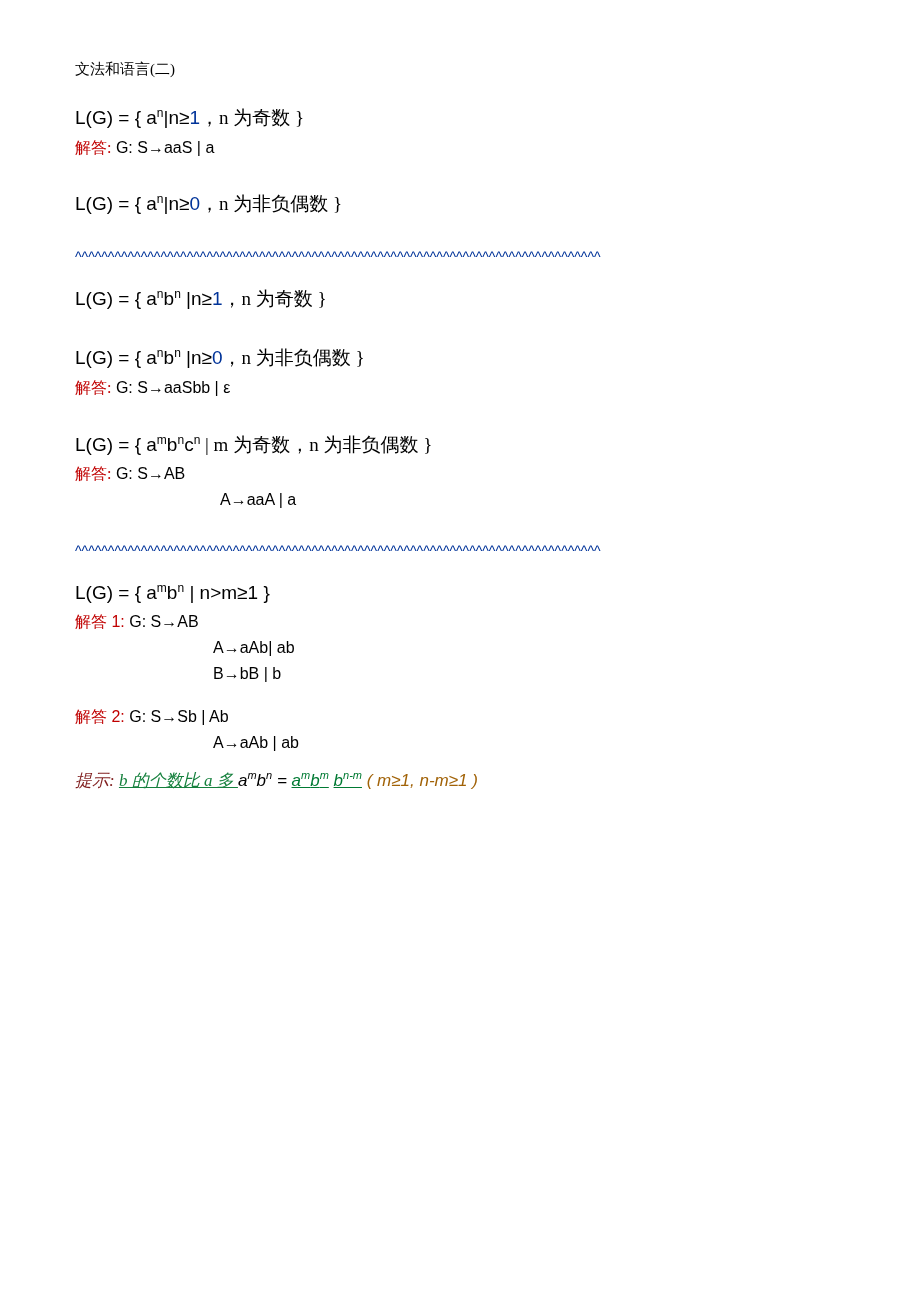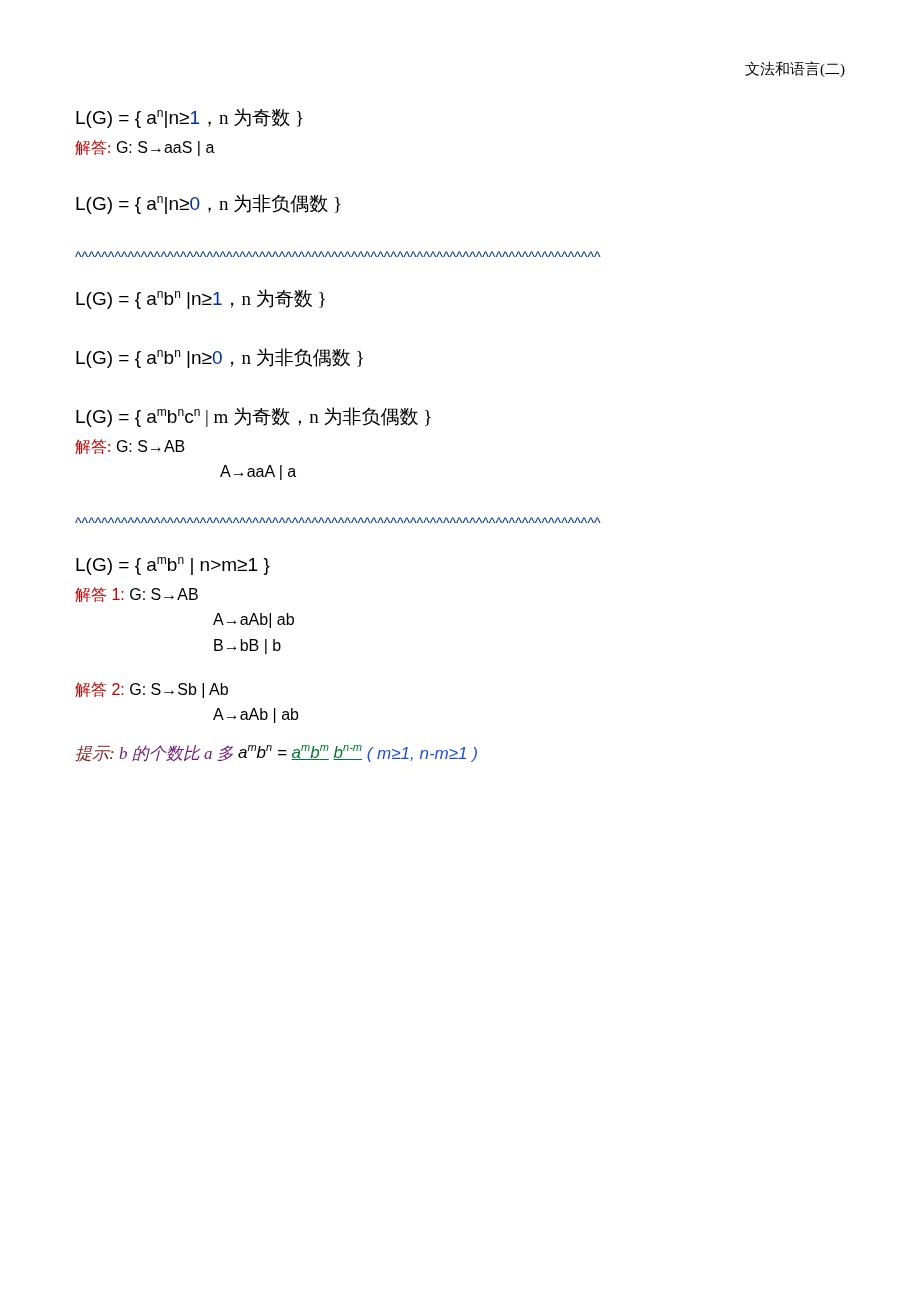--- a/index.html
+++ b/index.html
@@ -4,21 +4,21 @@
 <style>
   body {
     margin: 0;
     padding: 60px 75px;
     font-family: Arial, "Microsoft YaHei", sans-serif;
     background: #fff;
     width: 920px;
     box-sizing: border-box;
   }
   .title {
-    text-align: right;
+    text-align: left;
     font-family: "SimSun", serif;
     font-size: 15px;
     color: #000;
     margin-bottom: 25px;
   }
   .block {
     margin-bottom: 30px;
   }
   .lg {
     font-size: 19px;
@@ -71,38 +71,39 @@
   .hint {
     font-size: 17px;
     font-style: italic;
     line-height: 1.5;
   }
   .hint .hlabel {
     color: #7f1d1d;
     font-family: "KaiTi","SimSun",serif;
   }
   .hint .htext {
-    color: #701a75;
+    color: #15803d;
     font-family: "KaiTi","SimSun",serif;
+    text-decoration: underline;
   }
   .hint .formula {
     color: #000;
     font-style: italic;
   }
   .hint .sup {
     font-size: 11px;
     vertical-align: super;
     font-style: italic;
   }
   .hint .ul {
     text-decoration: underline;
     color: #007a33;
   }
   .hint .paren {
-    color: #1d4ed8;
+    color: #a16207;
   }
 </style>
 </head>
 <body>
 
 <div class="title">文法和语言(二)</div>
 
 <div class="block">
   <div class="lg">
     <span>L(G) = { a</span><span class="sup">n</span><span>|n≥</span><span class="num">1</span><span class="cn">，n 为奇数 }</span>
@@ -122,20 +123,23 @@
 
 <div class="block">
   <div class="lg">
     <span>L(G) = { a</span><span class="sup">n</span><span>b</span><span class="sup">n</span><span> |n≥</span><span class="num">1</span><span class="cn">，n 为奇数 }</span>
   </div>
 </div>
 
 <div class="block">
   <div class="lg">
     <span>L(G) = { a</span><span class="sup">n</span><span>b</span><span class="sup">n</span><span> |n≥</span><span class="num">0</span><span class="cn">，n 为非负偶数 }</span>
+  </div>
+  <div class="ans-row">
+    <span class="ans-label">解答:</span><span class="ans-text">   G:  S→aaSbb | ε</span>
   </div>
 </div>
 
 <div class="block">
   <div class="lg">
     <span>L(G) = { a</span><span class="sup">m</span><span>b</span><span class="sup">n</span><span>c</span><span class="sup">n</span><span class="cn"> | m 为奇数，n 为非负偶数 }</span>
   </div>
   <div class="ans-row">
     <span class="ans-label">解答:</span><span class="ans-text">   G:  S→AB</span>
   </div>

